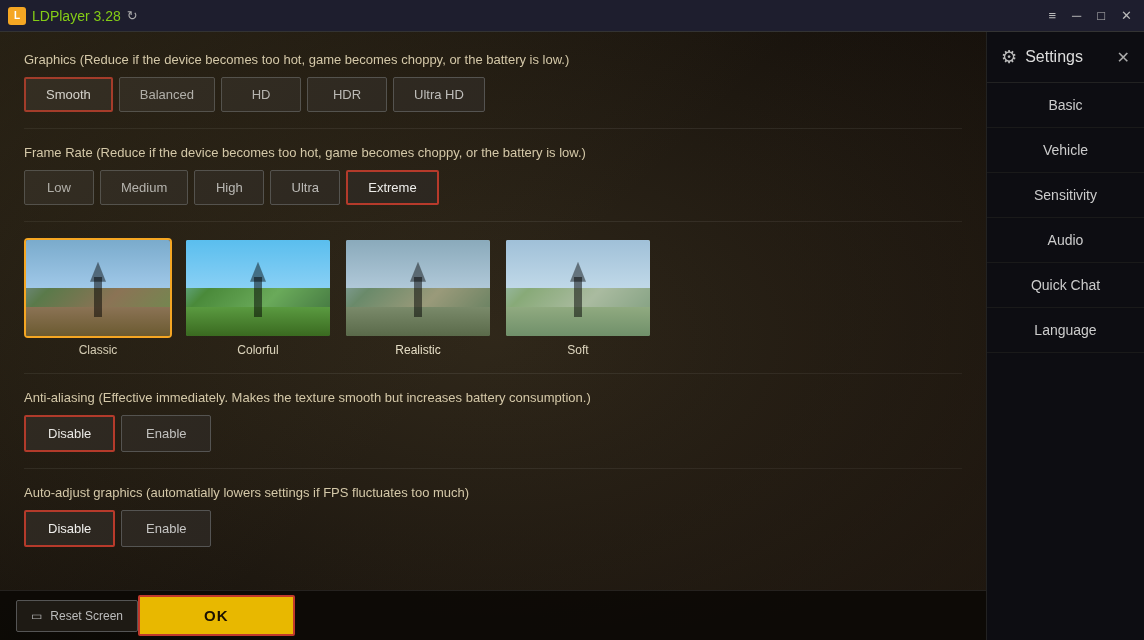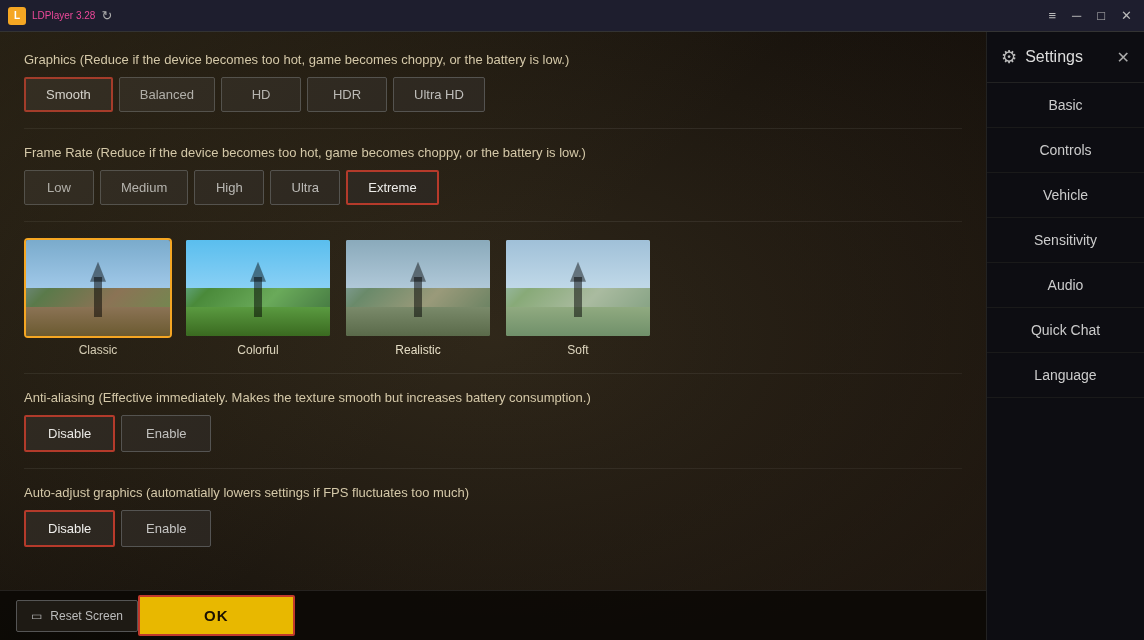--- a/index.html
+++ b/index.html
@@ -25,22 +25,22 @@
     }
     #title-bar .logo {
       width: 18px; height: 18px;
       background: #f5a623;
       border-radius: 3px;
       margin-right: 6px;
       display: flex; align-items: center; justify-content: center;
       font-size: 10px; font-weight: bold; color: #fff;
     }
     #title-bar .title-text {
-      color: #ec4899;
-      font-size: 10px;
+      color: #84cc16;
+      font-size: 14px;
       text-align: center;
     }
     #title-bar .icon-refresh {
       margin-left: 6px;
       color: #aaa;
       font-size: 13px;
       cursor: pointer;
     }
     #title-bar .win-controls {
       margin-left: auto;
@@ -456,21 +456,20 @@
   <div id="sidebar">
     <div id="sidebar-header">
       <div class="settings-title">
         <span class="gear-icon">⚙</span>
         <span>Settings</span>
       </div>
       <span class="close-btn">✕</span>
     </div>
 
     <div class="sidebar-item">Basic</div>
-    <div class="sidebar-item">Controls</div>
     <div class="sidebar-item">Vehicle</div>
     <div class="sidebar-item">Sensitivity</div>
     <div class="sidebar-item">Audio</div>
     <div class="sidebar-item">Quick Chat</div>
     <div class="sidebar-item">Language</div>
   </div>
 
 </div>
 
 </body></html>

